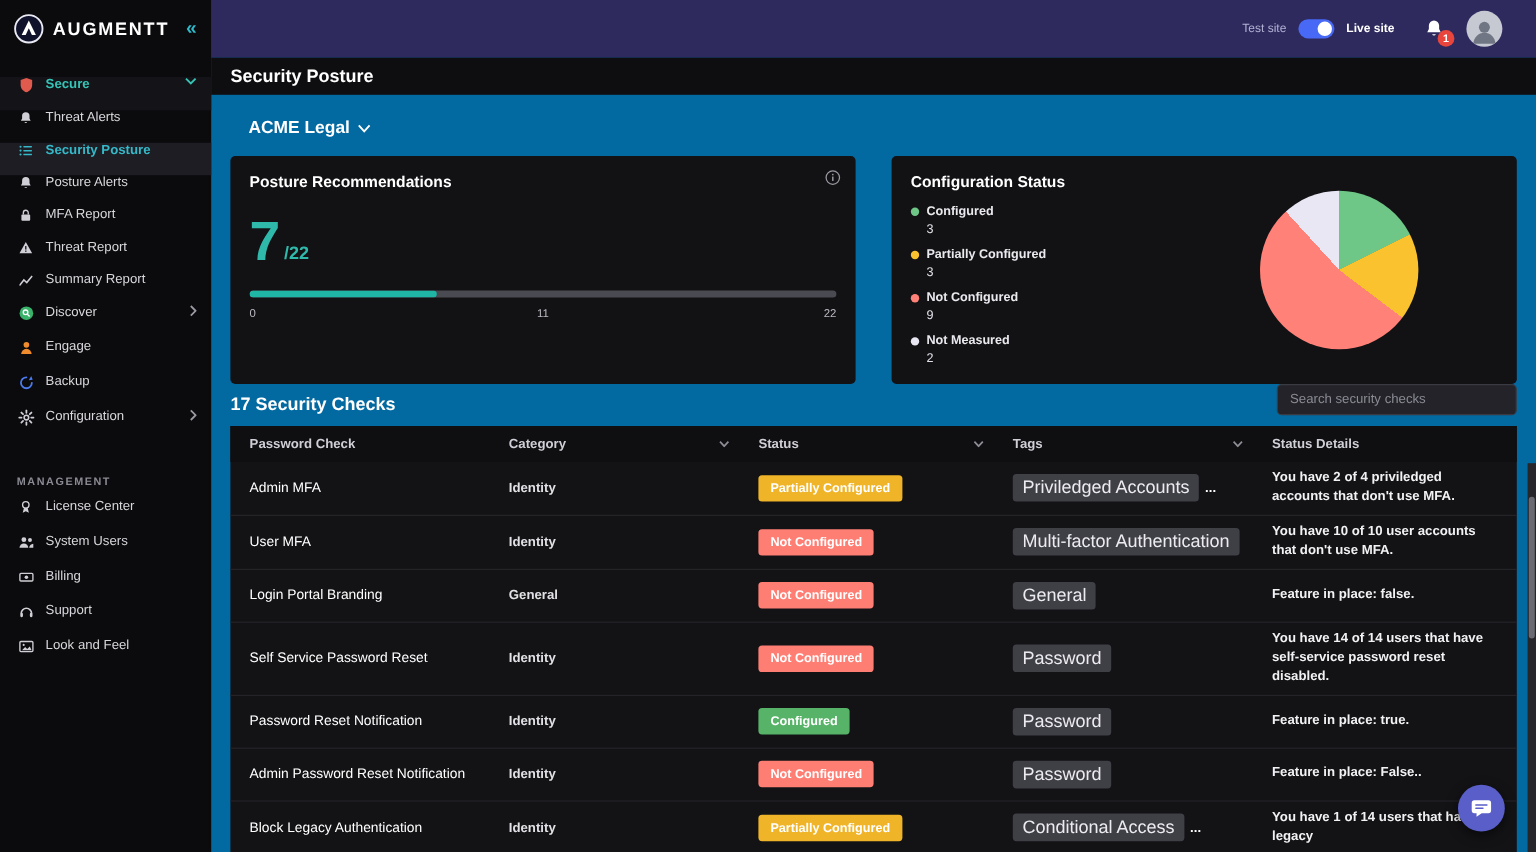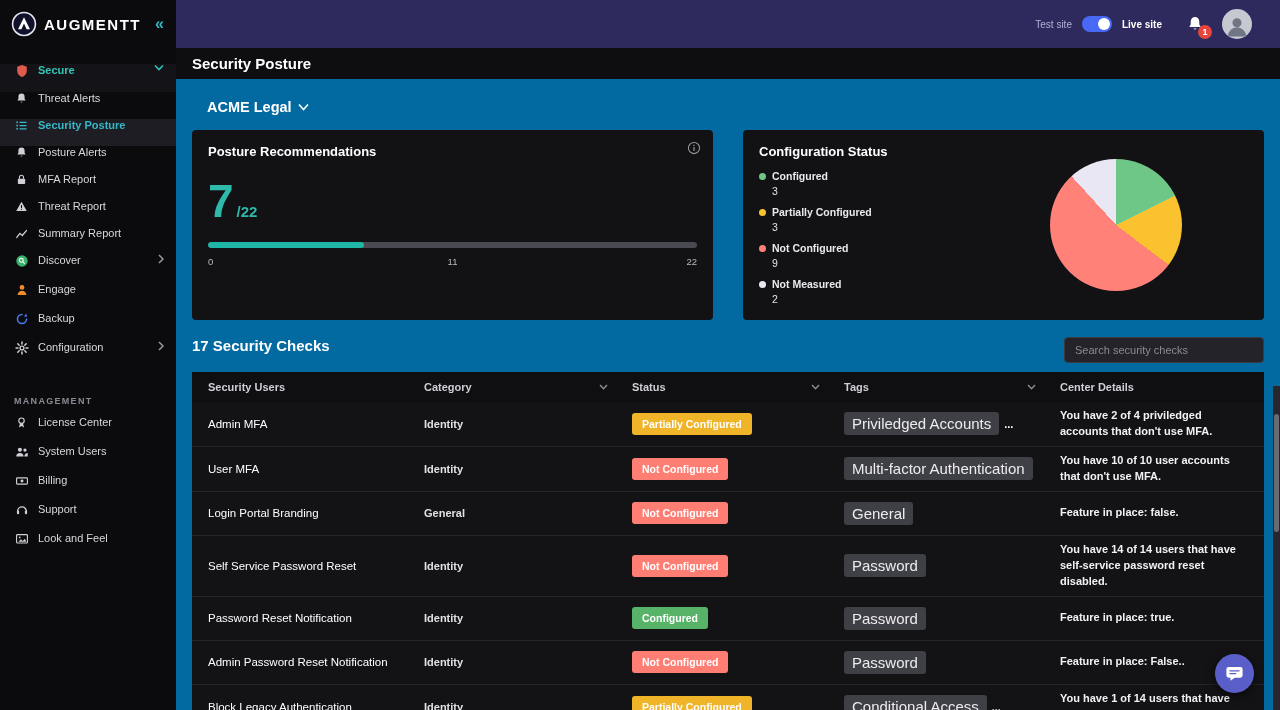--- a/index.html
+++ b/index.html
@@ -53,21 +53,21 @@
   .t0{position:absolute;left:0}
   .t1{position:absolute;left:50%;transform:translateX(-50%)}
   .t2{position:absolute;right:0}
   .legend{margin-top:11px;display:flex;flex-direction:column;gap:9px}
   .lg-top{display:flex;align-items:center;gap:6px;font-size:10.5px;font-weight:bold;color:#eaeaee}
   .lg-dot{width:7px;height:7px;border-radius:50%;flex:0 0 auto}
   .lg-val{margin:3px 0 0 13px;font-size:10.5px;color:#e2e2e8}
   .pie{position:absolute;right:82px;top:50%;transform:translateY(-50%);width:132px;height:132px;border-radius:50%}
 
   
-  .checks-head{display:flex;align-items:flex-start;justify-content:space-between;margin-top:17px}
+  .checks-head{display:flex;align-items:flex-end;justify-content:space-between;}
   .checks-title{font-size:15px;font-weight:bold;color:#fff}
   .search-input{width:200px;height:26px;background:#232329;border:1px solid #3a3a42;border-radius:4px;color:#dcdce2;font-size:11px;padding:0 10px;outline:none;font-family:inherit}
   .search-input::placeholder{color:#8b8b95}
   .table{margin-top:9px;background:#131316}
   .thead,.trow{display:grid;grid-template-columns:216px 208px 212px 216px 1fr;padding:0 12px 0 16px;align-items:center}
   .thead{height:30px;background:#0f0f12;color:#cfcfd6;font-size:11px;font-weight:bold}
   .th{display:flex;align-items:center;justify-content:space-between;padding-right:24px}
   .th.sortable{cursor:pointer}
   .trow{min-height:44px;border-bottom:1px solid #232328;cursor:pointer}
   .td-name{font-size:11.5px;font-weight:normal;color:#fff;padding-right:12px}
@@ -389,42 +389,42 @@
     </div>
 
     <div class="checks-head">
       <span class="checks-title">17 Security Checks</span>
       <input class="search-input" type="text" placeholder="Search security checks" style="">
     </div>
 
     <div class="table">
       <div class="thead">
         <div class="th">
-          <span>Security Users</span>
+          <span>Password Check</span>
         </div>
         <div class="th sortable">
           <span>Category</span>
           <svg width="9" height="6" viewBox="0 0 9 6">
               <polyline points="1,1 4.5,4.8 8,1" fill="none" stroke="#8d8d96" stroke-width="1.4"></polyline>
             </svg>
         </div>
         <div class="th sortable">
           <span>Status</span>
           <svg width="9" height="6" viewBox="0 0 9 6">
               <polyline points="1,1 4.5,4.8 8,1" fill="none" stroke="#8d8d96" stroke-width="1.4"></polyline>
             </svg>
         </div>
         <div class="th sortable">
           <span>Tags</span>
           <svg width="9" height="6" viewBox="0 0 9 6">
               <polyline points="1,1 4.5,4.8 8,1" fill="none" stroke="#8d8d96" stroke-width="1.4"></polyline>
             </svg>
         </div>
         <div class="th">
-          <span>Center Details</span>
+          <span>Status Details</span>
         </div>
       </div>
       <div class="tbody">
     <div class="trow">
       <div class="td td-name">Admin MFA</div>
       <div class="td td-cat">Identity</div>
       <div class="td td-status">
         <span class="badge badge-yellow">Partially Configured</span>
       </div>
       <div class="td td-tags">

